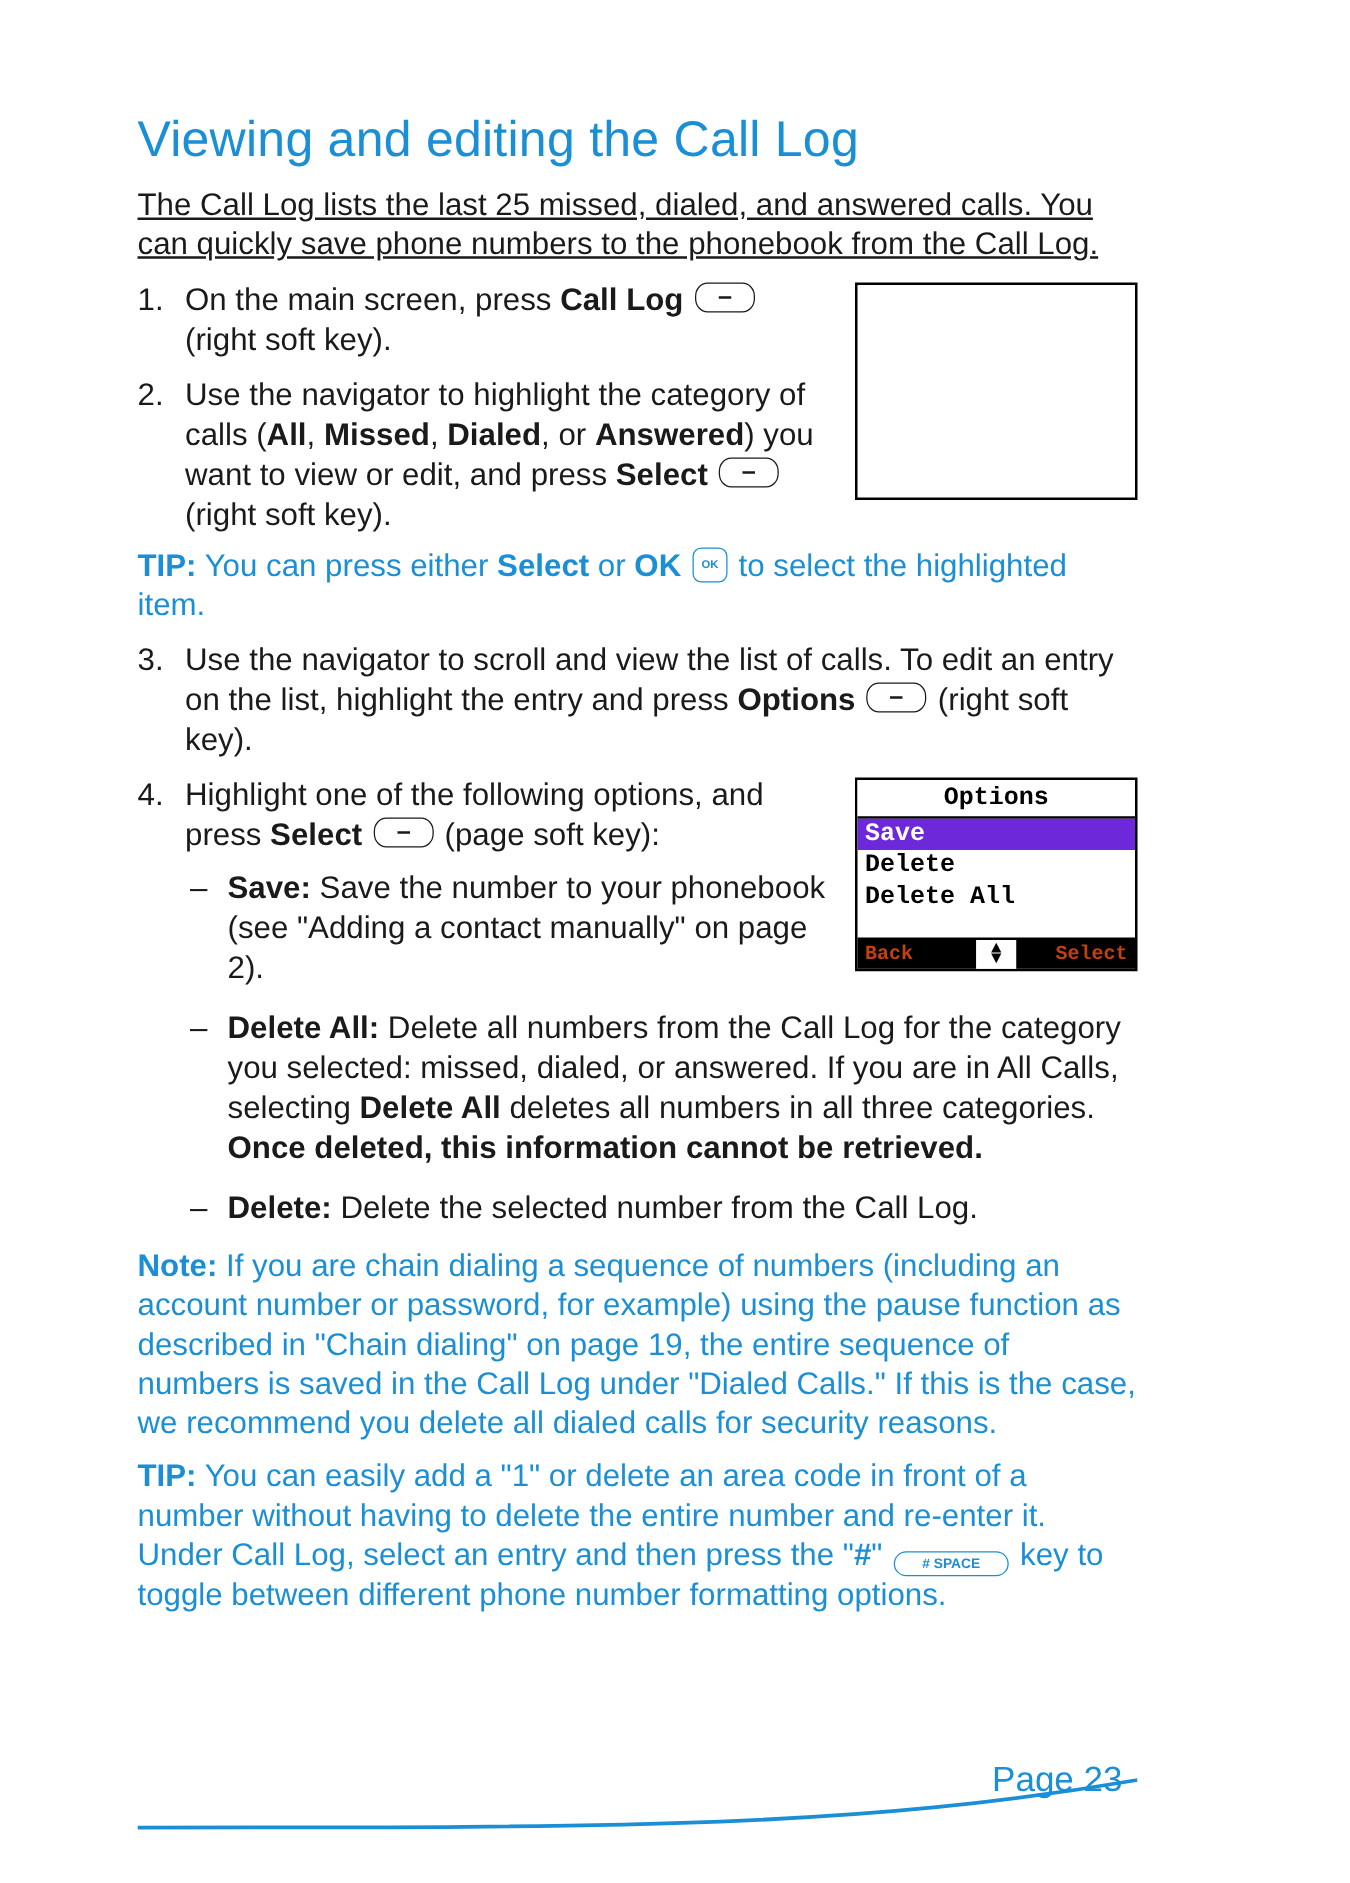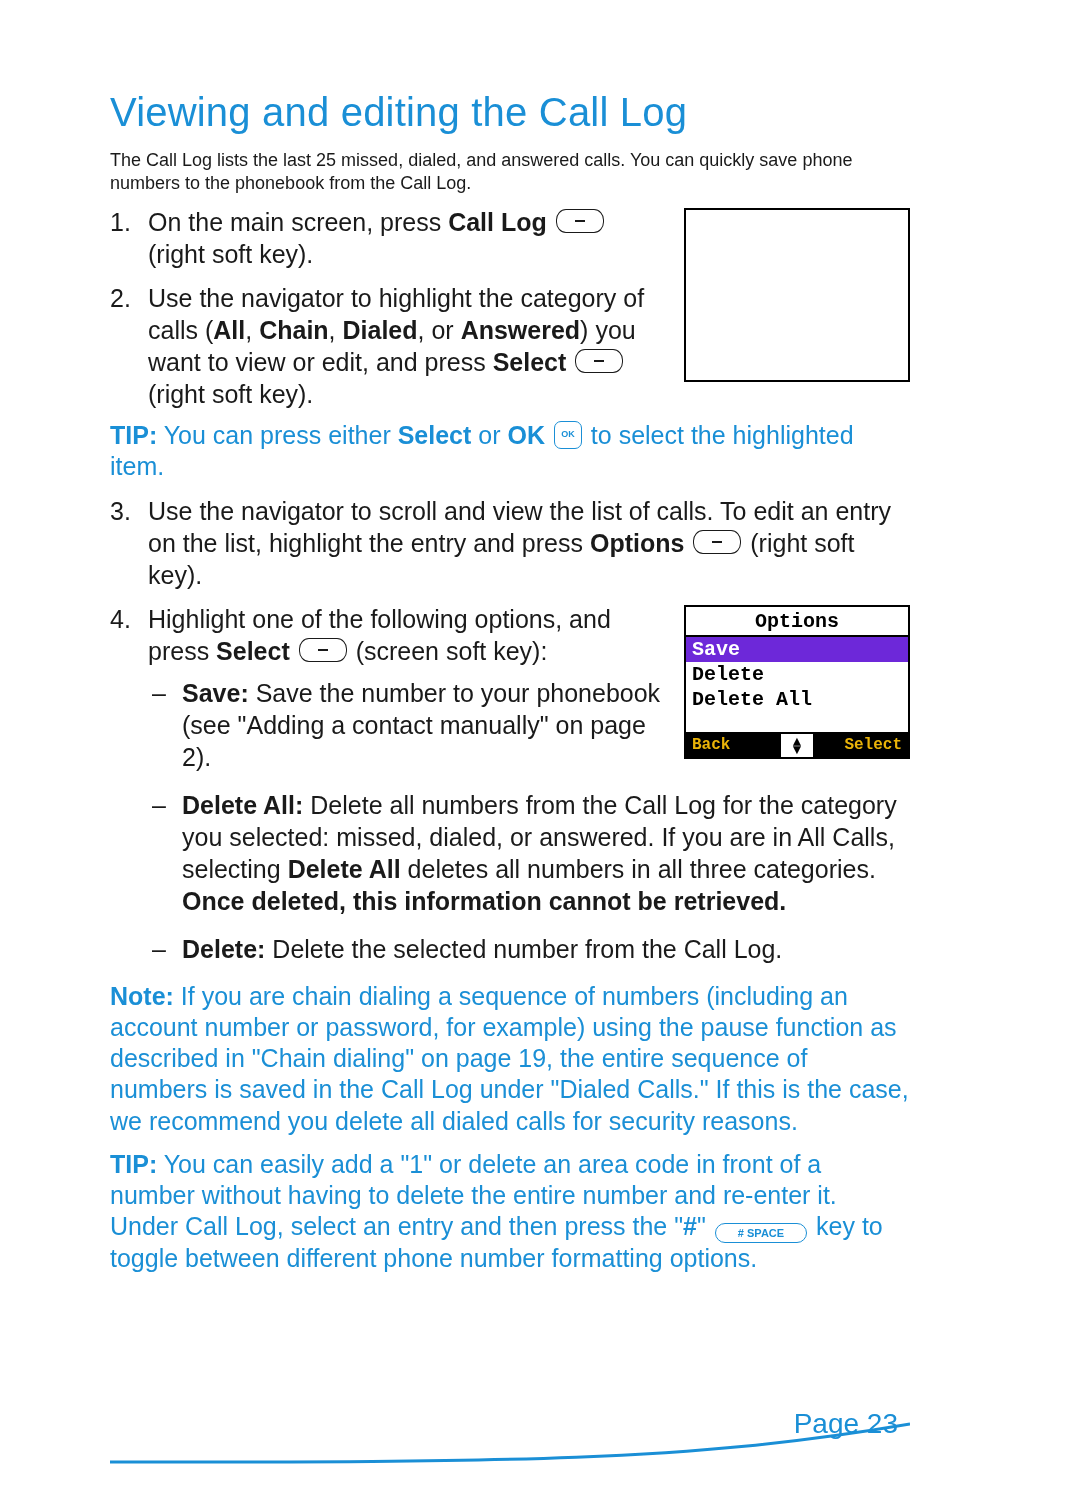--- a/index.html
+++ b/index.html
@@ -19,23 +19,24 @@
   }
   h1 {
     font-family: Arial, Helvetica, sans-serif;
     font-weight: 300;
     color: #1a8fd6;
     font-size: 40px;
     margin: 0 0 14px 0;
     letter-spacing: 0.2px;
   }
   .intro {
-    font-size: 18px;
+    font-size: 25px;
     line-height: 1.25;
     margin: 0 0 12px 0;
+    text-decoration: underline;
   }
   ol {
     list-style: none;
     margin: 0;
     padding: 0;
     counter-reset: steps;
   }
   ol > li {
     counter-increment: steps;
     font-size: 25px;
@@ -158,21 +159,21 @@
   }
   .screen-options .spacer { height: 20px; }
   .screen-options .footer {
     display: flex;
     border-top: 2px solid #000;
     font-size: 16px;
     line-height: 1.2;
   }
   .screen-options .footer .fcell {
     flex: 1;
-    background: #000; color: #eab308;
+    background: #000; color: #c2410c;
     padding: 2px 6px;
   }
   .screen-options .footer .fcell.right { text-align: right; }
   .screen-options .footer .mid {
     width: 32px;
     background: #fff;
     color: #000;
     display: flex;
     align-items: center;
     justify-content: center;
@@ -211,21 +212,21 @@
   <p class="intro">The Call Log lists the last 25 missed, dialed, and answered calls. You can quickly save phone numbers to the phonebook from the Call Log.</p>
 
   <div class="float-right screen-blank"></div>
 
   <ol>
     <li>
       <span>On the main screen, press </span><b>Call Log</b>
       <span class="softkey"></span><span> (right soft key).</span>
     </li>
     <li>
-      <span>Use the navigator to highlight the category of calls (</span><b>All</b><span>, </span><b>Chain</b><span>, </span><b>Dialed</b><span>, or </span><b>Answered</b><span>) you want to view or edit, and press </span><b>Select</b>
+      <span>Use the navigator to highlight the category of calls (</span><b>All</b><span>, </span><b>Missed</b><span>, </span><b>Dialed</b><span>, or </span><b>Answered</b><span>) you want to view or edit, and press </span><b>Select</b>
       <span class="softkey"></span><span> (right soft key).</span>
 
       <p class="tip" style="margin-top:10px; margin-left:-38px;">
         <b>TIP:</b><span> You can press either </span><b>Select</b><span> or </span><b>OK</b>
         <span class="okkey"></span><span> to select the highlighted item.</span>
       </p>
     </li>
 
     <li style="clear:right;">
       <span>Use the navigator to scroll and view the list of calls. To edit an entry on the list, highlight the entry and press </span><b>Options</b>
@@ -246,21 +247,21 @@
               <div class="arrows">
                 <span>▲</span>
                 <span>▼</span>
               </div>
             </div>
           <div class="fcell right">Select</div>
         </div>
       </div>
 
       <span>Highlight one of the following options, and press </span><b>Select</b>
-      <span class="softkey"></span><span> (screen soft key):</span>
+      <span class="softkey"></span><span> (page soft key):</span>
 
       <ul class="sub">
         <li>
           <b>Save:</b><span> Save the number to your phonebook (see "Adding a contact manually" on page 2).</span>
         </li>
         <li style="clear:right;">
           <b>Delete All:</b><span> Delete all numbers from the Call Log for the category you selected: missed, dialed, or answered. If you are in All Calls, selecting </span><b>Delete All</b><span> deletes all numbers in all three categories. </span><b>Once deleted, this information cannot be retrieved.</b>
         </li>
         <li>
           <b>Delete:</b><span> Delete the selected number from the Call Log.</span>

